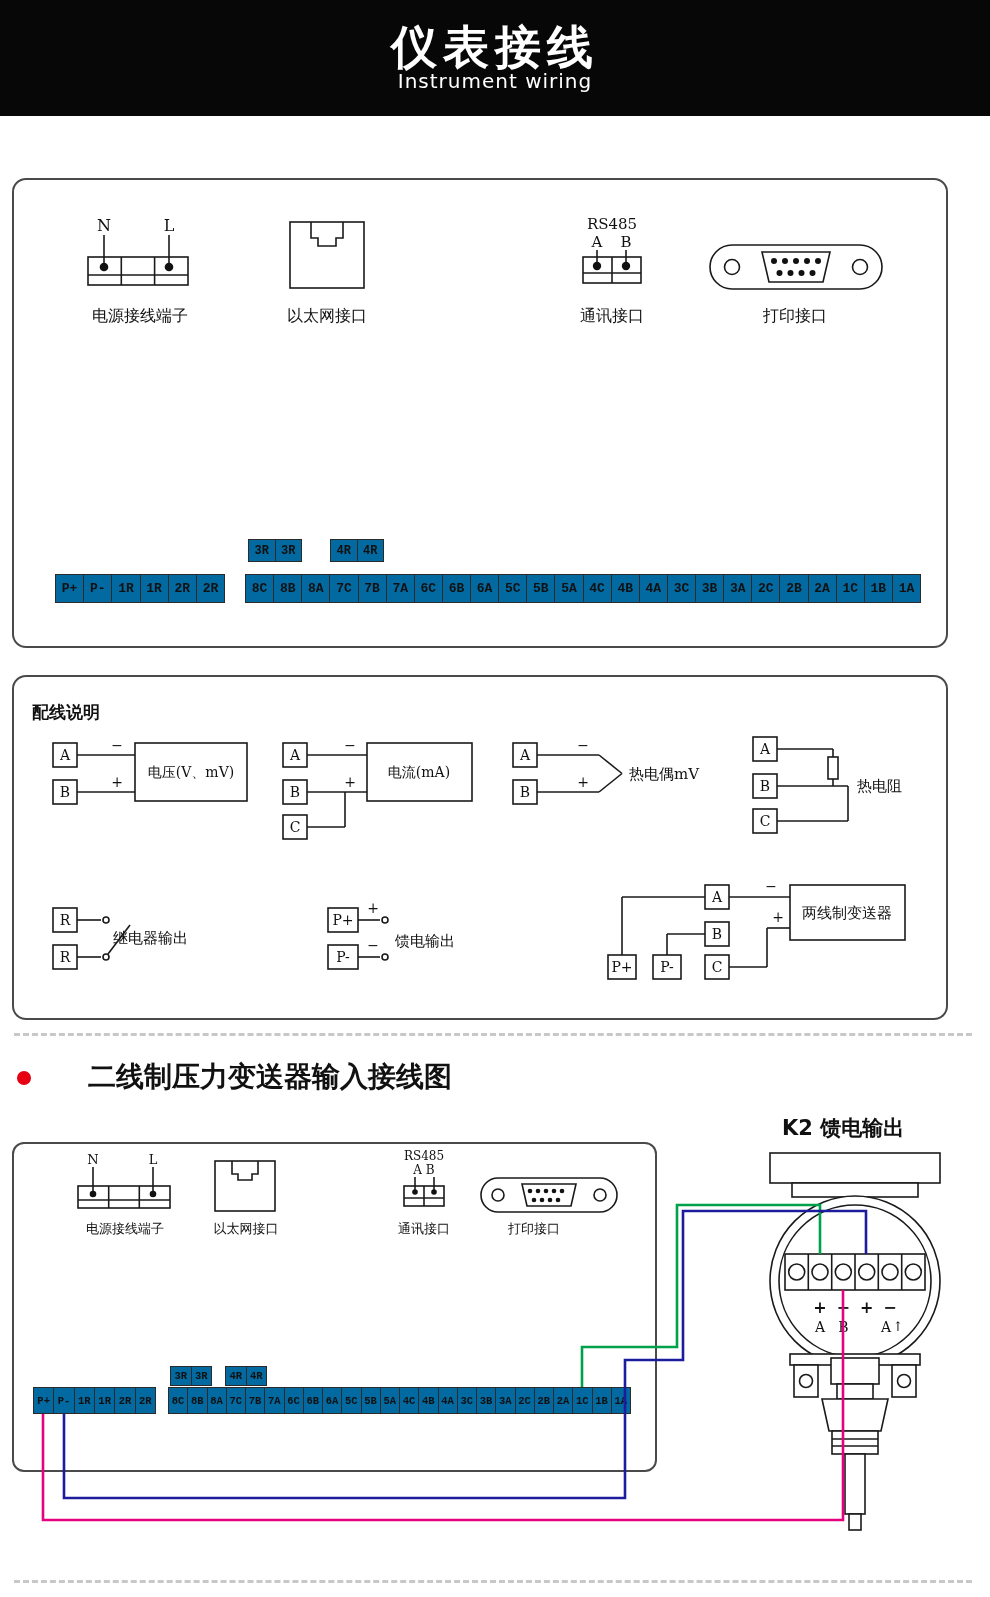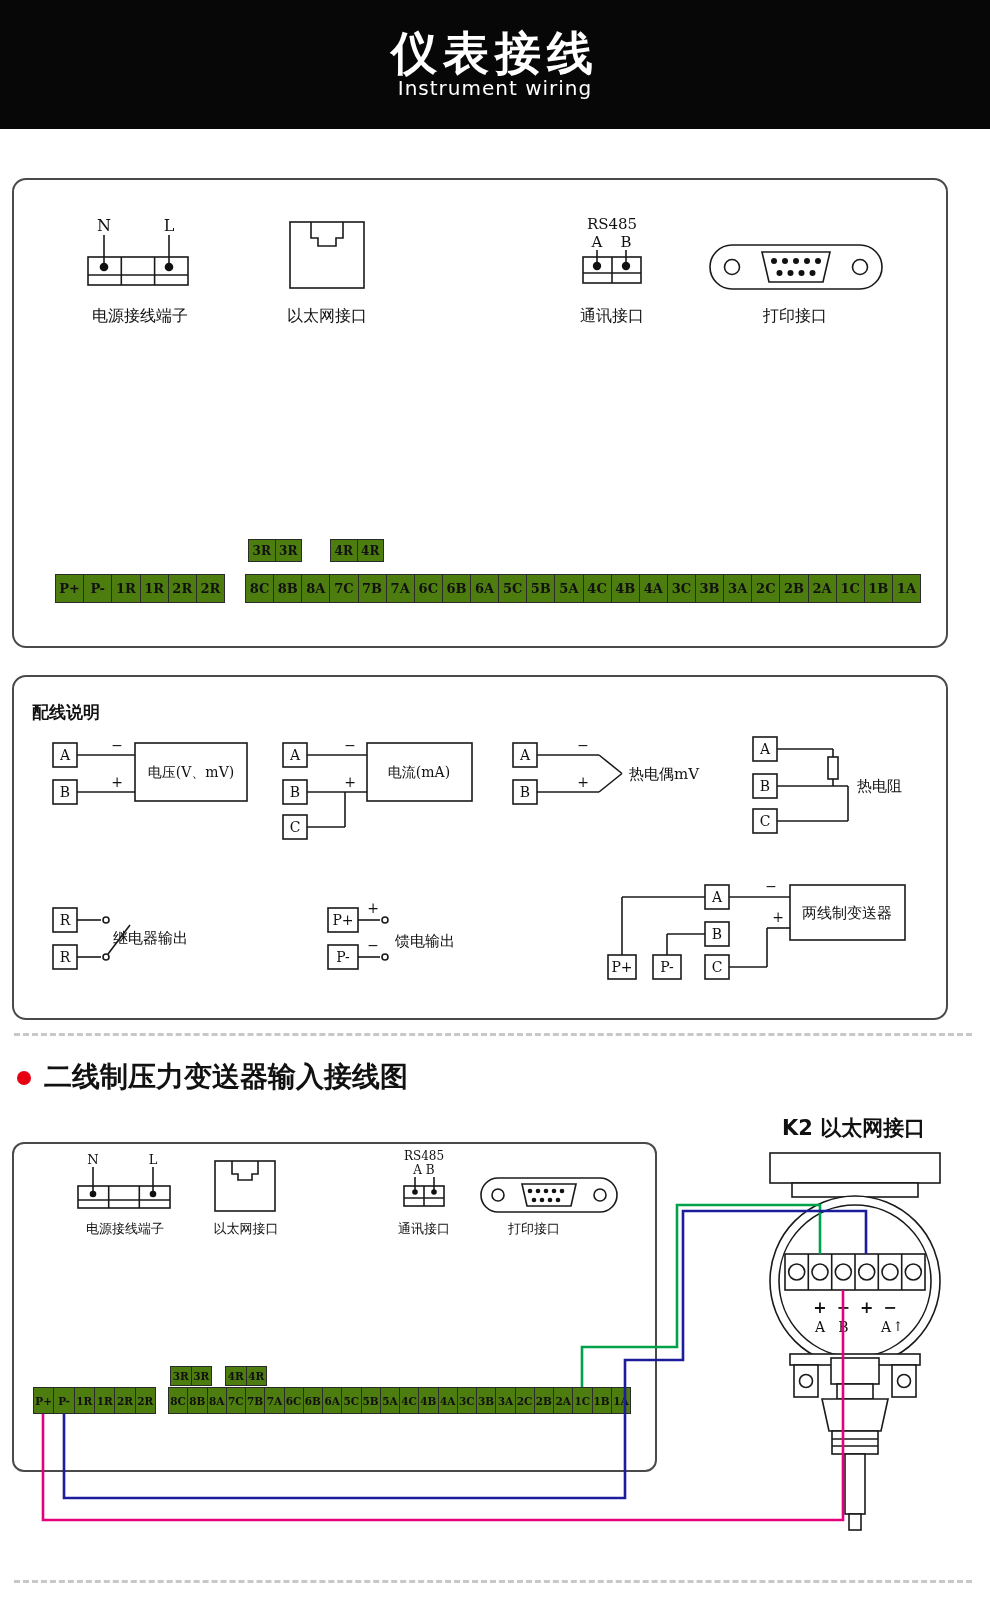--- a/index.html
+++ b/index.html
@@ -1,54 +1,54 @@
 <!DOCTYPE html>
 <html><head>
 <meta charset="utf-8">
 <style>
   html,body{margin:0;padding:0;background:#fff;}
   .page{position:relative;width:990px;height:1597px;background:#fff;overflow:hidden;
         font-family:"DejaVu Serif","Liberation Serif",serif;color:#111;}
   .abs{position:absolute;}
   
-  .hdr{position:absolute;left:0;top:0;width:990px;height:129px;background:#070707;
+  .hdr{position:absolute;left:0;top:0;width:990px;height:116px;background:#070707;
        display:flex;flex-direction:column;align-items:center;justify-content:center;}
   .hdr-title{font-size:46px;font-weight:bold;color:#fff;letter-spacing:6px;
              font-family:"DejaVu Sans","Liberation Sans",sans-serif;line-height:1.05;}
   .hdr-sub{font-size:20px;color:#fff;letter-spacing:1px;margin-top:-2px;
            font-family:"DejaVu Sans","Liberation Sans",sans-serif;}
   .sec-title{position:absolute;left:0;top:128px;width:990px;text-align:center;
              font-size:27px;font-weight:bold;font-family:"DejaVu Sans","Liberation Sans",sans-serif;}
   .panel{position:absolute;border:2px solid #4a4a4a;border-radius:14px;background:#fff;box-sizing:border-box;}
   .clabel{position:absolute;text-align:center;font-size:16px;color:#111;}
   .clabel-sm{position:absolute;text-align:center;font-size:13px;color:#111;}
   .note-title{position:absolute;font-size:17px;font-weight:bold;margin-top:13px;}
   
-  .strip{position:absolute;display:flex;border:1.6px solid #2b2b2b;background:#4d7c0f;box-sizing:border-box;}
+  .strip{position:absolute;display:flex;border:1.6px solid #2b2b2b;background:#0369a1;box-sizing:border-box;font-family:Liberation Mono, monospace;}
   .strip>div{flex:1;display:flex;align-items:center;justify-content:center;
              border-right:1.6px solid #2b2b2b;font-weight:700;white-space:nowrap;}
   .strip>div:last-child{border-right:0;}
   .f13>div{font-size:13px;}
   .f12>div{font-size:12px;}
   .f11>div{font-size:10.5px;}
   
   svg{overflow:visible;}
   svg text{fill:#111;font-family:"DejaVu Serif","Liberation Serif",serif;}
   .shp{fill:none;stroke:#1a1a1a;stroke-width:1.6;}
   .shpw{fill:#fff;stroke:#1a1a1a;stroke-width:1.6;}
   .fil{fill:#111;stroke:none;}
   .ln{stroke:#1a1a1a;stroke-width:1.6;}
   .mid{text-anchor:middle;}
   .s12{font-size:12px;} .s13{font-size:13px;} .s14{font-size:14px;}
   .s15{font-size:15px;} .s16{font-size:16px;} .sb16{font-size:16px;font-weight:bold;}
   .wire{fill:none;stroke-width:2.6;stroke-linejoin:miter;}
   .dash{position:absolute;border-top:3px dashed #c8c8c8;height:0;}
   .bullet{position:absolute;width:14px;height:14px;border-radius:50%;background:#e60012;}
   .p-title{position:absolute;font-size:28px;font-weight:bold;
-           font-family:"DejaVu Sans","Liberation Sans",sans-serif;}
+           font-family:"DejaVu Sans","Liberation Sans",sans-serif;margin-left:44px;}
   .k2-title{position:absolute;font-size:21px;font-weight:bold;
             font-family:"DejaVu Sans","Liberation Sans",sans-serif;}
 </style>
 </head>
 <body>
 
 <div class="page">
 
   <div class="hdr">
     <div class="hdr-title">仪表接线</div>
@@ -265,21 +265,21 @@
     <line x1="72" y1="85" x2="72" y2="64" class="ln"></line>
     <line x1="72" y1="64" x2="110" y2="64" class="ln"></line>
     <rect x="195" y="15" width="115" height="55" class="shp"></rect>
     <text x="252" y="48" class="s15 mid">两线制变送器</text>
   </svg>
 
   <div class="dash" style="left:14px;top:1033px;width:958px;"></div>
 
   <div class="bullet" style="left:17px;top:1071px;"></div>
   <div class="p-title" style="left:44px;top:1058px;">二线制压力变送器输入接线图</div>
-  <div class="k2-title" style="left:782px;top:1114px;">K2 以太网接口</div>
+  <div class="k2-title" style="left:782px;top:1114px;">K2 馈电输出</div>
 
   <div class="panel" style="left:12px;top:1142px;width:645px;height:330px;border-radius:12px;"></div>
 
   <svg class="abs" style="left:70px;top:1150px;" width="110" height="62">
     <text x="23" y="14" class="s13 mid">N</text>
     <text x="83" y="14" class="s13 mid">L</text>
     <line x1="23" y1="17" x2="23" y2="42" class="ln"></line>
     <line x1="83" y1="17" x2="83" y2="42" class="ln"></line>
     <rect x="8" y="36" width="92" height="22" class="shp"></rect>
     <line x1="38.7" y1="36" x2="38.7" y2="58" class="ln"></line>

